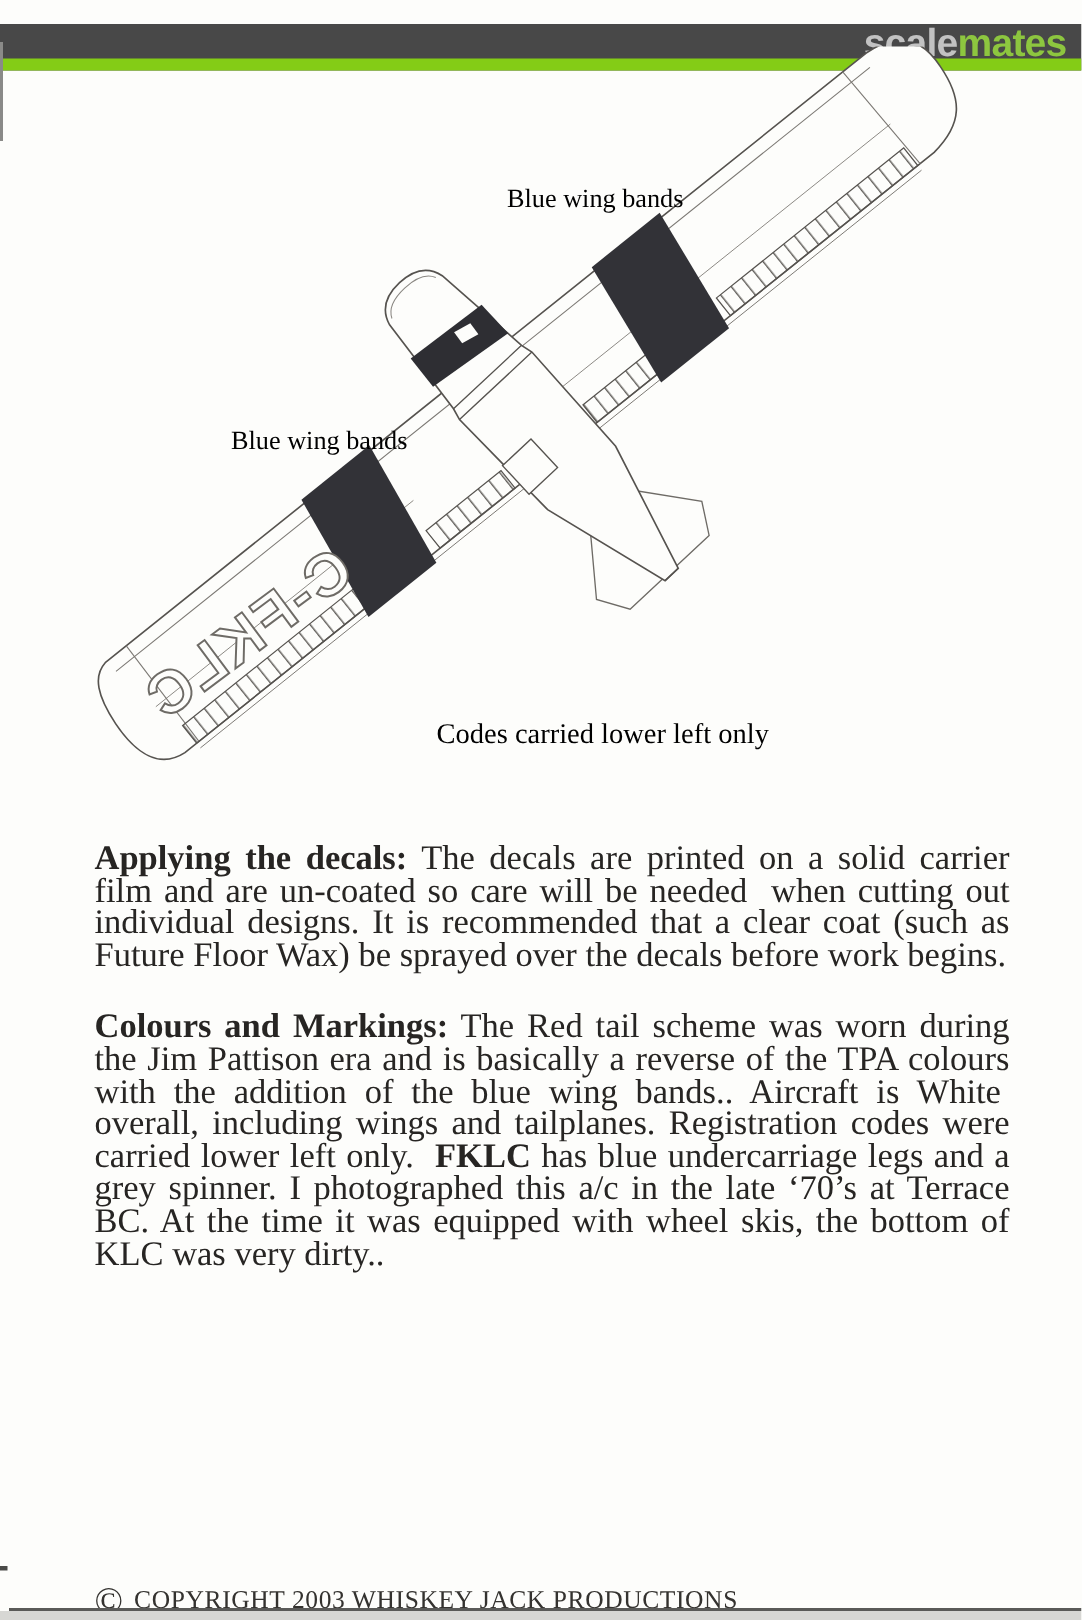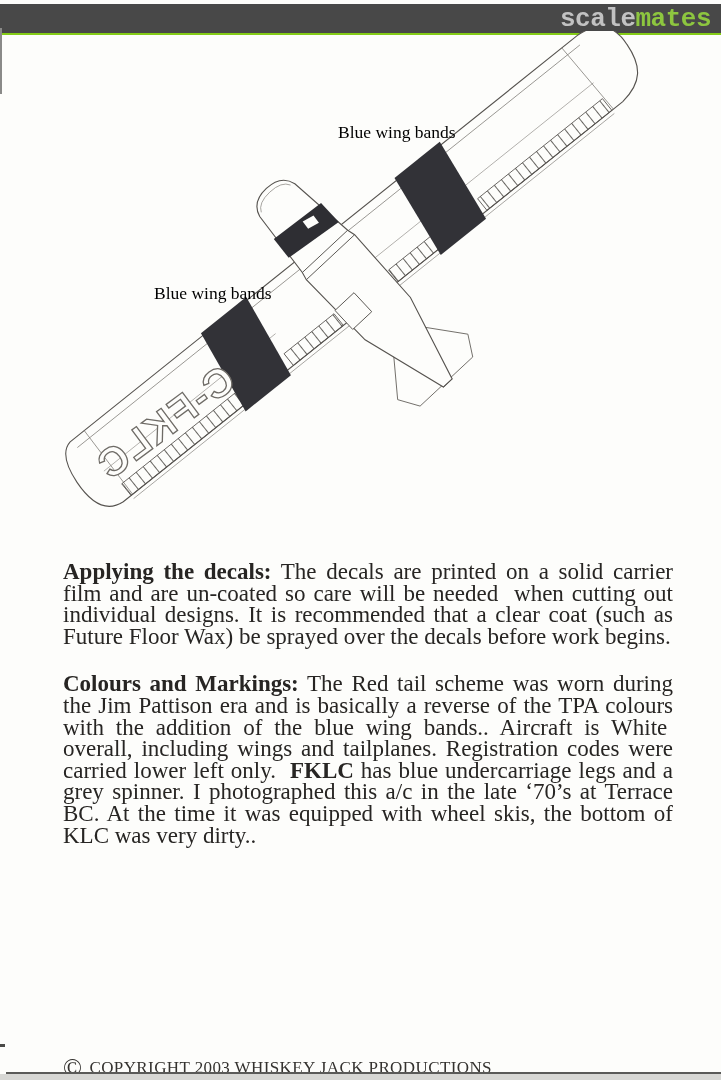--- a/index.html
+++ b/index.html
@@ -4,25 +4,25 @@
 <style>
   html,body{margin:0;padding:0;}
   body{
     width:721px;height:1080px;position:relative;overflow:hidden;
     background:#fdfdfb;
     font-family:"Liberation Serif", serif;
     color:#2e2c2a;
   }
   
   .banner{
-    position:absolute;top:4px;left:0;width:721px;height:31px;
-    background:#484848;border-bottom:2px solid #84cc16;
+    position:absolute;top:16px;left:0;width:721px;height:31px;
+    background:#484848;border-bottom:8px solid #84cc16;
     display:flex;align-items:center;justify-content:flex-end;
     box-sizing:border-box;padding-right:10px;
-    font-family:Liberation Mono, monospace;
+    font-family:Liberation Sans, sans-serif;
   }
   .logo{font-weight:bold;font-size:26px;line-height:26px;letter-spacing:-0.5px;}
   .logo .part1{color:#c2c2c2;}
   .logo .part2{color:#8dc63f;}
   
   .drawing{position:absolute;top:31px;left:0;width:721px;height:520px;}
   .drawing svg{position:absolute;top:0;left:0;}
   .diagram-label{
     position:absolute;font-size:17.5px;color:#000000;white-space:nowrap;
   }
@@ -104,20 +104,21 @@
       <path d="M 88 -31 L 88 31 M 96 -33 L 96 33" stroke="#56534f" stroke-width="0.9" fill="none"></path>
 
       <rect x="138" y="7" width="26" height="26" fill="#fdfdfb" stroke="#56534f" stroke-width="0.9"></rect>
 
       <path d="M 268 -6 L 268 6" stroke="#56534f" stroke-width="0.9" fill="none"></path>
     </g>
   </svg>
 
   <div class="diagram-label label-top">Blue wing bands</div>
   <div class="diagram-label label-left">Blue wing bands</div>
+  <div class="diagram-label label-codes">Codes carried lower left only</div>
 </div>
 
 <main class="content">
   <p><b>Applying the decals:</b><span> The decals are printed on a solid carrier film and are un-coated so care will be needed&nbsp; when cutting out individual designs. It is recommended that a clear coat (such as Future Floor Wax) be sprayed over the decals before work begins.</span></p>
   <p><b>Colours and Markings:</b><span> The Red tail scheme was worn during the Jim Pattison era and is basically a reverse of the TPA colours with the addition of the blue wing bands.. Aircraft is White&nbsp; overall, including wings and tailplanes. Registration codes were carried lower left only.&nbsp; </span><b>FKLC</b><span> has blue undercarriage legs and a grey spinner. I photographed this a/c in the late ‘70’s at Terrace BC. At the time it was equipped with wheel skis, the bottom of KLC was very dirty..</span></p>
 </main>
 
 <footer class="copyright">
   <span class="copy-symbol">©</span><span>COPYRIGHT 2003 WHISKEY JACK PRODUCTIONS</span>
 </footer>

